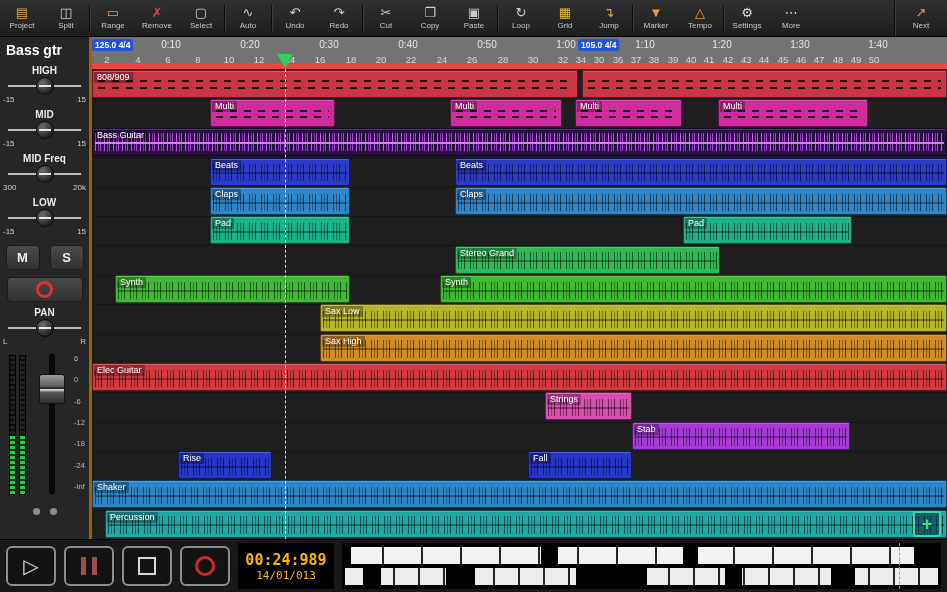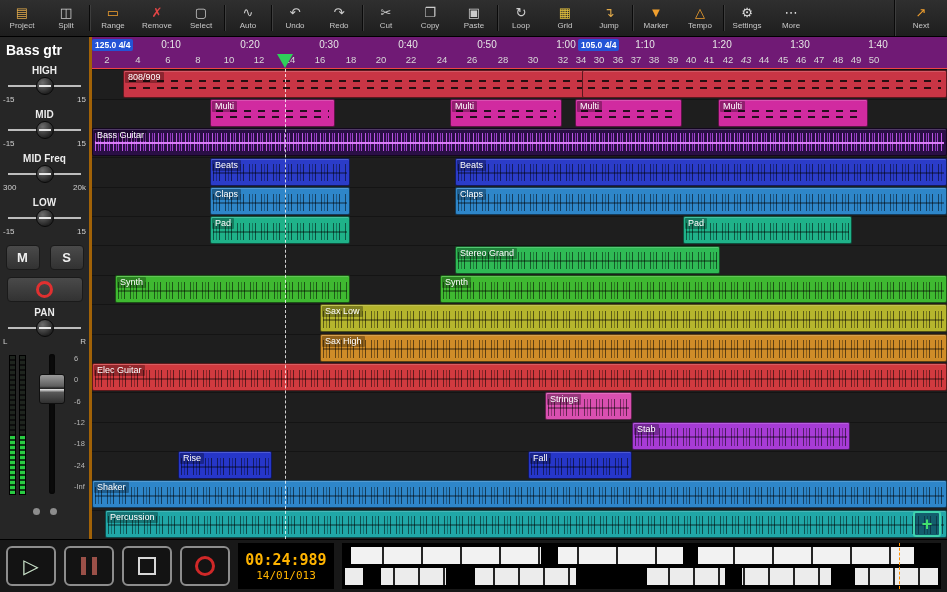--- a/index.html
+++ b/index.html
@@ -51,21 +51,21 @@
   .fader-thumb{position:absolute;left:50%;margin-left:-13px;top:22px;width:26px;height:30px;border-radius:3px;
                background:linear-gradient(180deg,#9c9c9c,#5e5e5e 40%,#1c1c1c 48%,#e2e2e2 52%,#585858 62%,#303030);
                border:1px solid #101010;box-sizing:border-box;cursor:grab;}
   .fader-scale{display:flex;flex-direction:column;justify-content:space-between;height:136px;margin:3px 0 0 5px;
                font-size:7.5px;color:#b8b8b8;line-height:8px;}
   .dots{display:flex;justify-content:center;gap:10px;margin-top:10px;}
   .dot{width:7px;height:7px;border-radius:50%;background:#8d8d8d;}
 
   
   .timeline{flex:1;position:relative;background:#1c1c1c;overflow:hidden;}
-  .ruler{position:relative;height:32px;background:#701a75;border-bottom:1px solid #ef4444;box-sizing:border-box;cursor:pointer;}
+  .ruler{position:relative;height:32px;background:#737373;border-bottom:6px solid #ef4444;box-sizing:border-box;cursor:pointer;}
   .ruler-times{position:relative;height:16px;}
   .rt{position:absolute;top:2px;font-size:10px;color:#e6e6e6;transform:translateX(-50%);white-space:nowrap;}
   .tempo-badge{position:absolute;top:2px;font-size:8.5px;font-weight:bold;color:#fff;background:#2454d6;
                padding:0 3px;border-radius:2px;line-height:12px;white-space:nowrap;}
   .ruler-bars{position:relative;height:15px;}
   .rb{position:absolute;top:1px;font-size:9.5px;color:#d8d8d8;transform:translateX(-50%);}
   .playhead-marker{position:absolute;top:17px;width:0;height:0;border-left:8px solid transparent;
                    border-right:8px solid transparent;border-top:14px solid #2fd05a;z-index:5;cursor:ew-resize;}
   .playhead-line{position:absolute;top:32px;bottom:0;width:0;border-left:1px dashed rgba(255,255,255,.8);
                  z-index:40;pointer-events:none;}
@@ -358,21 +358,21 @@
             <span class="rb" style="left: 709px;">46</span>
             <span class="rb" style="left: 727px;">47</span>
             <span class="rb" style="left: 746px;">48</span>
             <span class="rb" style="left: 764px;">49</span>
             <span class="rb" style="left: 782px;">50</span>
           </div>
         <div class="playhead-marker" id="playhead-marker" style="left: 185px;"></div>
       </div>
       <div class="tracks" id="tracks">
         <button class="add-track">+</button>
-      <div class="clip" style="left: 0px; width: 486px; top: 0.5px; background: rgb(201, 53, 69); margin-left: 31px;">
+      <div class="clip" style="left: 0px; width: 486px; top: 0.5px; background: rgb(201, 53, 69);">
             <div class="midi-line" style="top: 38%;"></div>
             <div class="midi-line" style="top: 64%;"></div>
             <span class="clip-label">808/909</span>
           </div>
           <div class="clip" style="left: 490px; width: 365px; top: 0.5px; background: rgb(201, 53, 69);">
             <div class="midi-line" style="top: 38%;"></div>
             <div class="midi-line" style="top: 64%;"></div>
           </div>
           <div class="clip" style="left: 118px; width: 125px; top: 29.85px; background: rgb(209, 43, 160);">
             <div class="midi-line" style="top: 38%;"></div>

